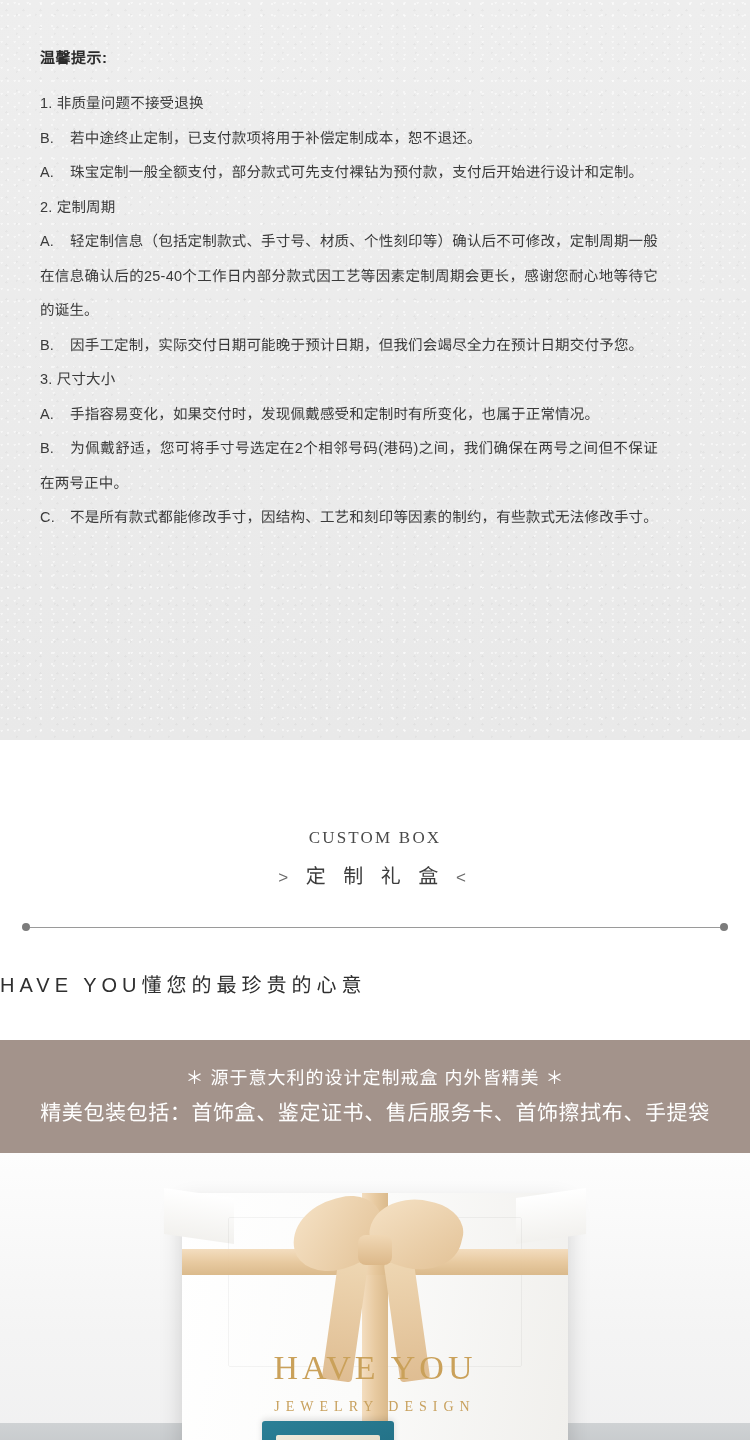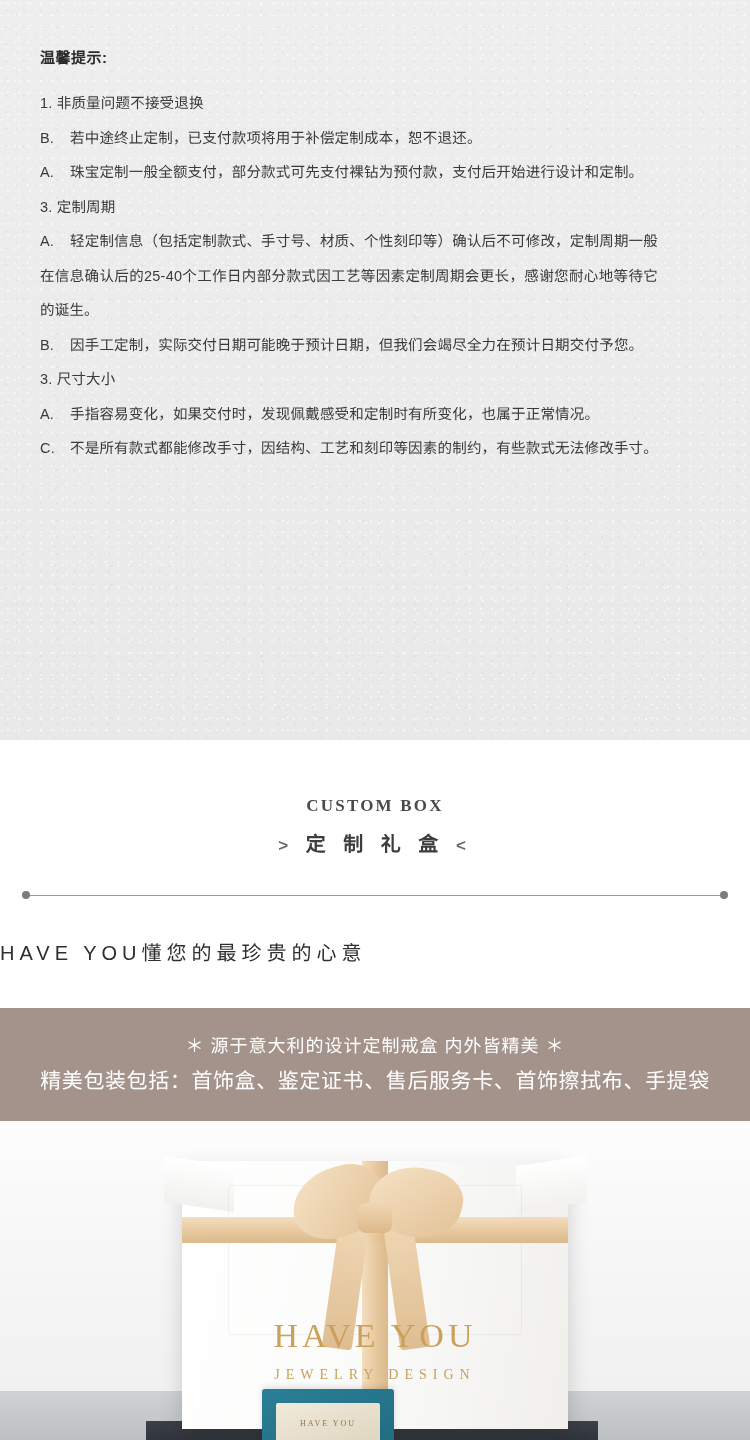--- a/index.html
+++ b/index.html
@@ -42,24 +42,23 @@
     color: #3a3a3a;
     line-height: 34.5px;
     letter-spacing: .2px;
     text-align: justify;
   }
   .notice-line .lbl { display: inline-block; min-width: 30px; }
 
   
   .custombox {
     width: 750px;
-    padding-top: 56px;
+    padding-top: 88px;
     text-align: center;
     background: #ffffff;
-    font-weight: bold;
   }
   .cb-en {
     font-family: "Liberation Serif", "DejaVu Serif", serif;
     font-size: 17px;
     letter-spacing: 2.2px;
     color: #4a4a4a;
   }
   .cb-cn {
     margin-top: 12px;
     font-size: 20px;
@@ -208,33 +207,36 @@
     <p class="notice-line">
       <span>1. 非质量问题不接受退换</span>
     </p>
     <p class="notice-line">
       <span class="lbl">B.</span><span>若中途终止定制，已支付款项将用于补偿定制成本，恕不退还。</span>
     </p>
     <p class="notice-line">
       <span class="lbl">A.</span><span>珠宝定制一般全额支付，部分款式可先支付裸钻为预付款，支付后开始进行设计和定制。</span>
     </p>
     <p class="notice-line">
-      <span>3. 定制周期</span>
+      <span>2. 定制周期</span>
     </p>
     <p class="notice-line">
       <span class="lbl">A.</span><span>轻定制信息（包括定制款式、手寸号、材质、个性刻印等）确认后不可修改，定制周期一般在信息确认后的25-40个工作日内部分款式因工艺等因素定制周期会更长，感谢您耐心地等待它的诞生。</span>
     </p>
     <p class="notice-line">
       <span class="lbl">B.</span><span>因手工定制，实际交付日期可能晚于预计日期，但我们会竭尽全力在预计日期交付予您。</span>
     </p>
     <p class="notice-line">
       <span>3. 尺寸大小</span>
     </p>
     <p class="notice-line">
       <span class="lbl">A.</span><span>手指容易变化，如果交付时，发现佩戴感受和定制时有所变化，也属于正常情况。</span>
+    </p>
+    <p class="notice-line">
+      <span class="lbl">B.</span><span>为佩戴舒适，您可将手寸号选定在2个相邻号码(港码)之间，我们确保在两号之间但不保证在两号正中。</span>
     </p>
     <p class="notice-line">
       <span class="lbl">C.</span><span>不是所有款式都能修改手寸，因结构、工艺和刻印等因素的制约，有些款式无法修改手寸。</span>
     </p>
   </section>
 
   <section class="custombox">
     <div class="cb-en">CUSTOM BOX</div>
     <div class="cb-cn">
       <span class="arrow">&gt;</span>

